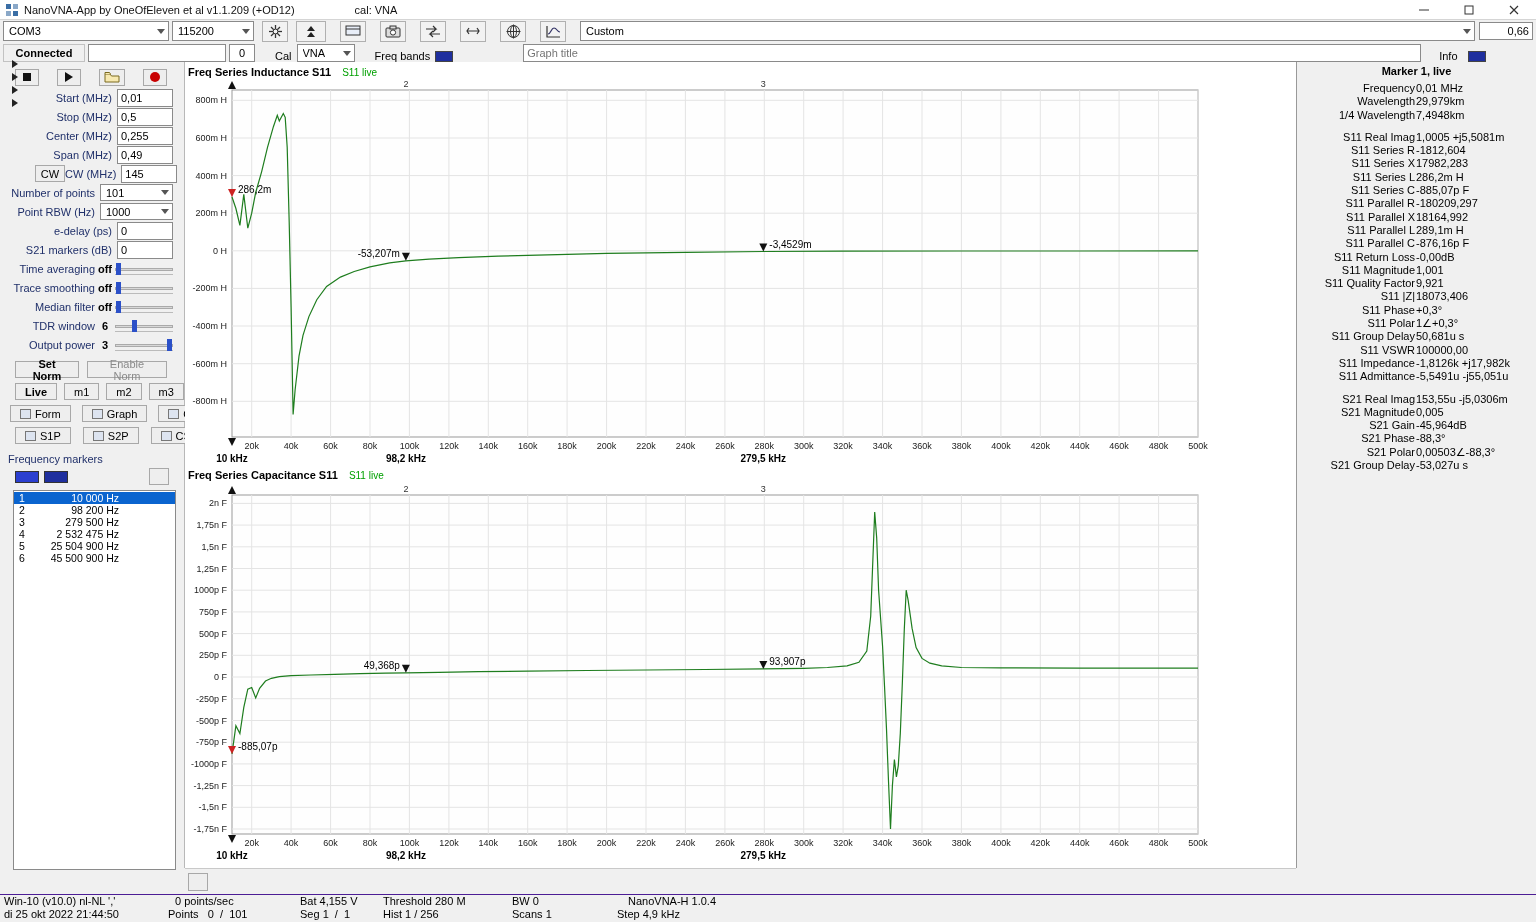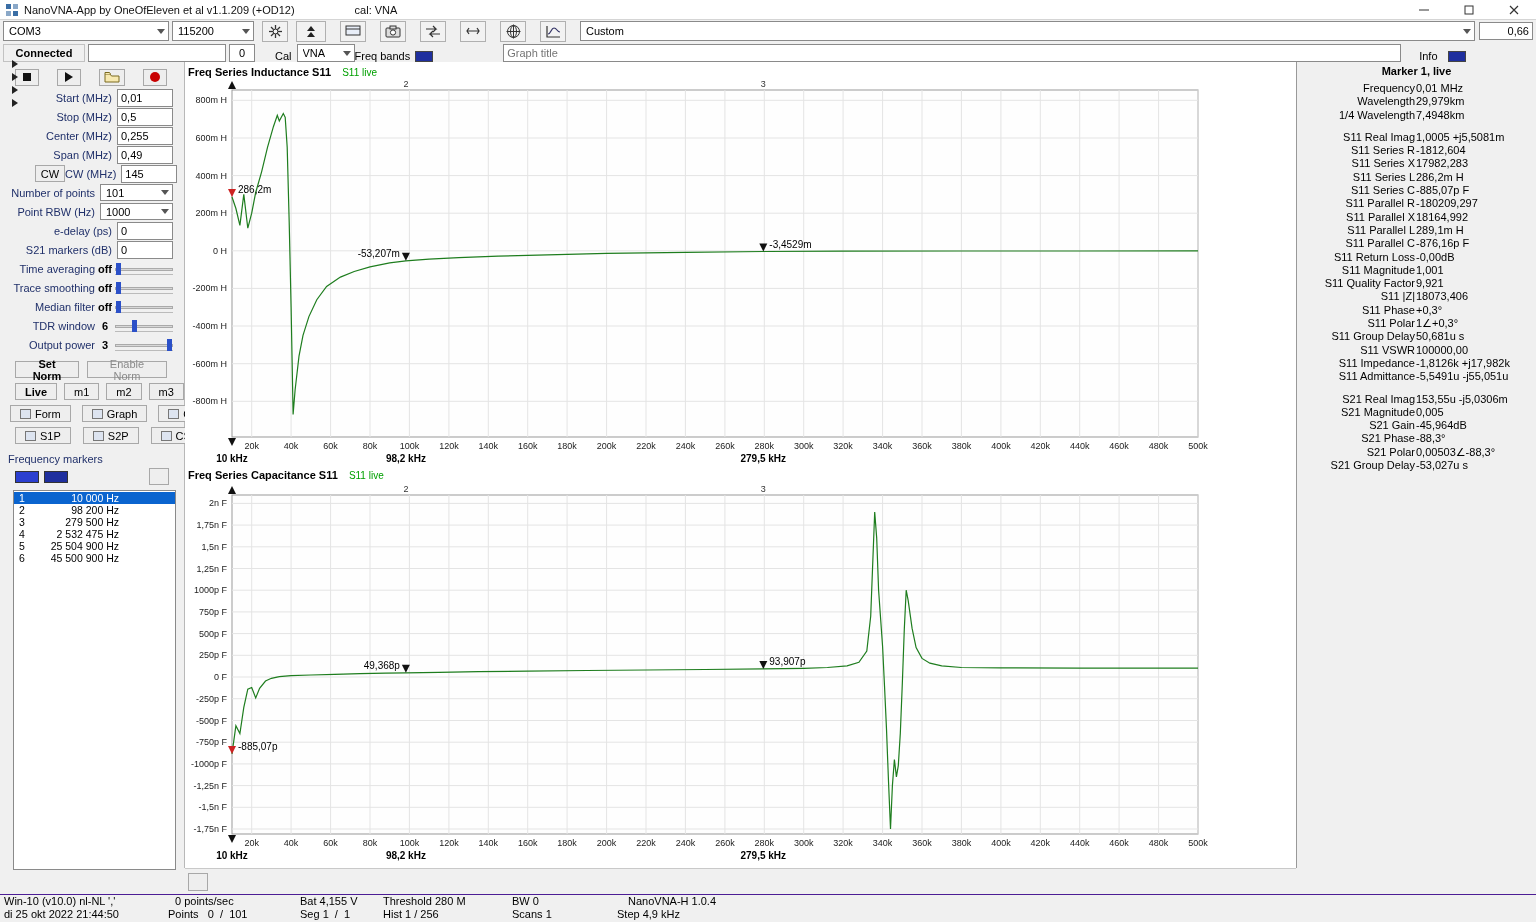--- a/index.html
+++ b/index.html
@@ -189,21 +189,21 @@
   <div class="connected">
       <span>Connected</span>
     </div>
   <input class="field" style="width: 138px; margin-left: 3px;" value="">
   <input class="field" style="width: 26px; margin-left: 3px; text-align: center;" value="0">
   <span class="lbl" style="margin-left:20px;">Cal</span>
   <div class="combo" style="width:58px;height:18px;margin-left:5px;">
     <span class="cval">VNA</span>
     <span class="carrow"></span>
   </div>
-  <span class="lbl" style="">Freq bands</span>
+  <span class="lbl" style="margin-left:20px;">Freq bands</span>
   <span class="swatch" style="margin-left:5px;"></span>
   <input class="field" style="width: 898px; margin-left: 70px;" placeholder="Graph title">
   <span class="lbl" style="margin-left:18px;">Info</span>
   <span class="swatch" style="margin-left:10px;"></span>
 </div>
 
 <div class="sidebar">
   <div class="sb-toolbar">
     <div class="sbtn">
         <span class="sq"></span>

